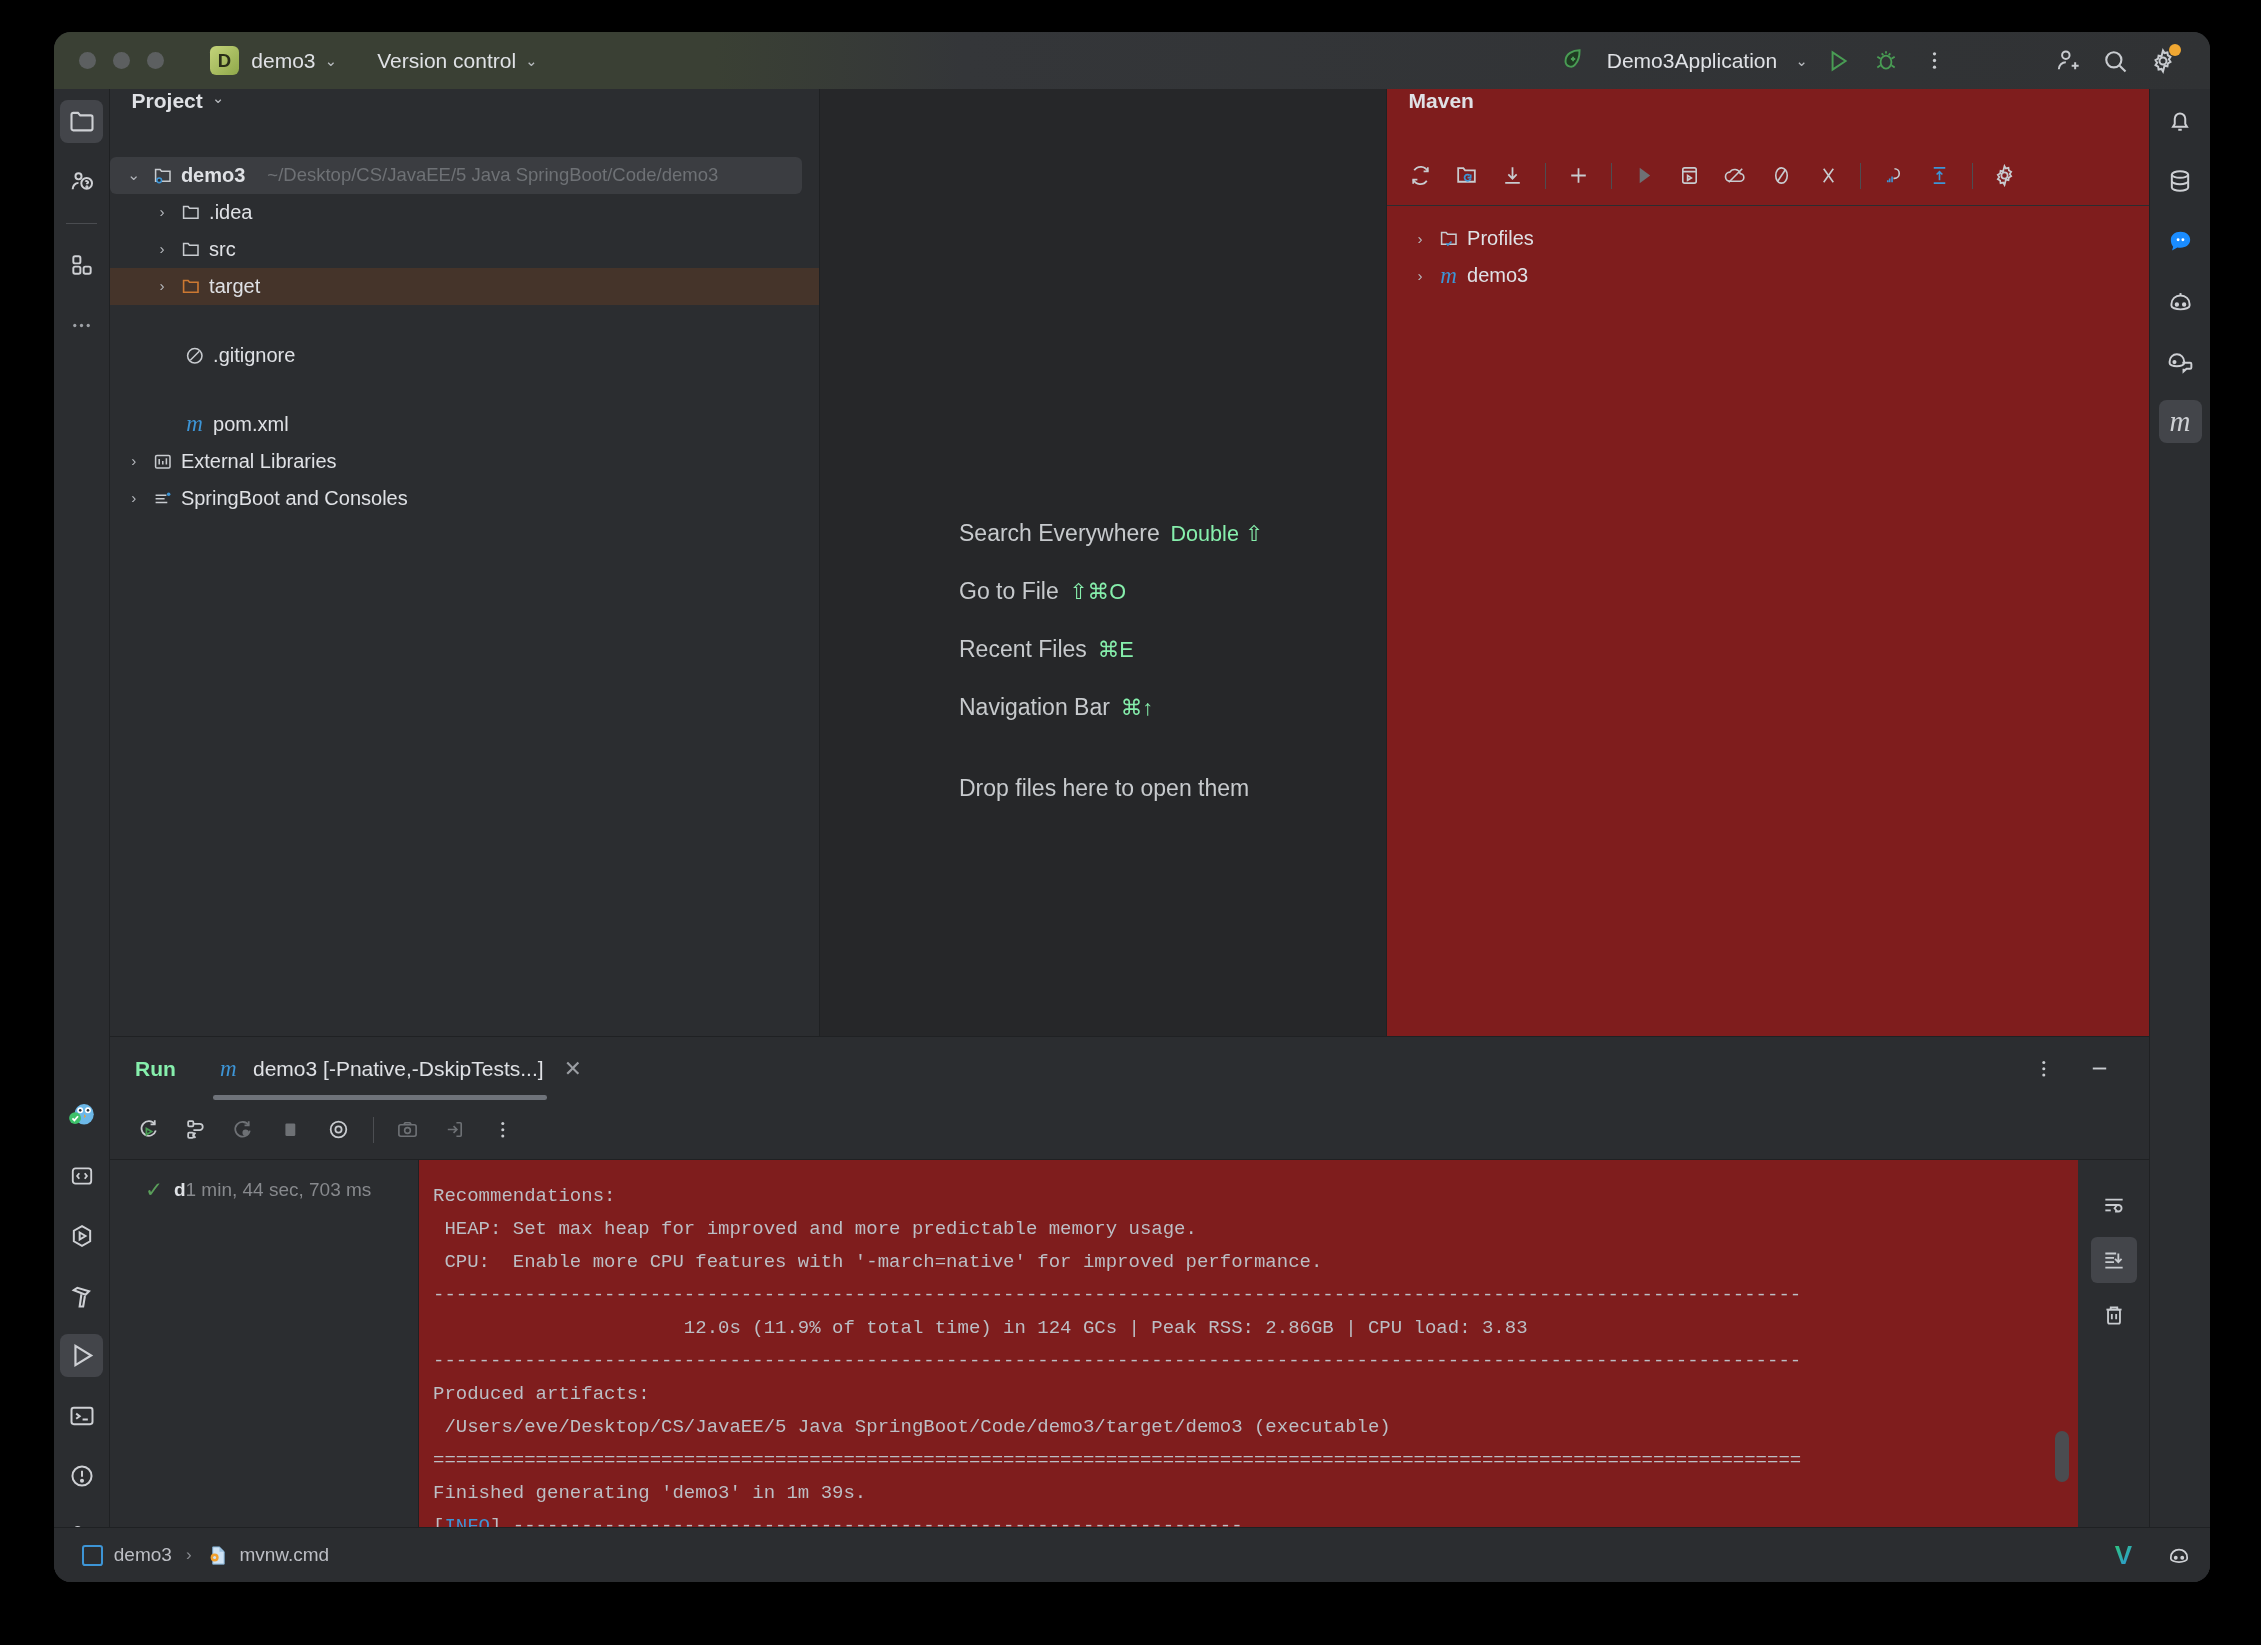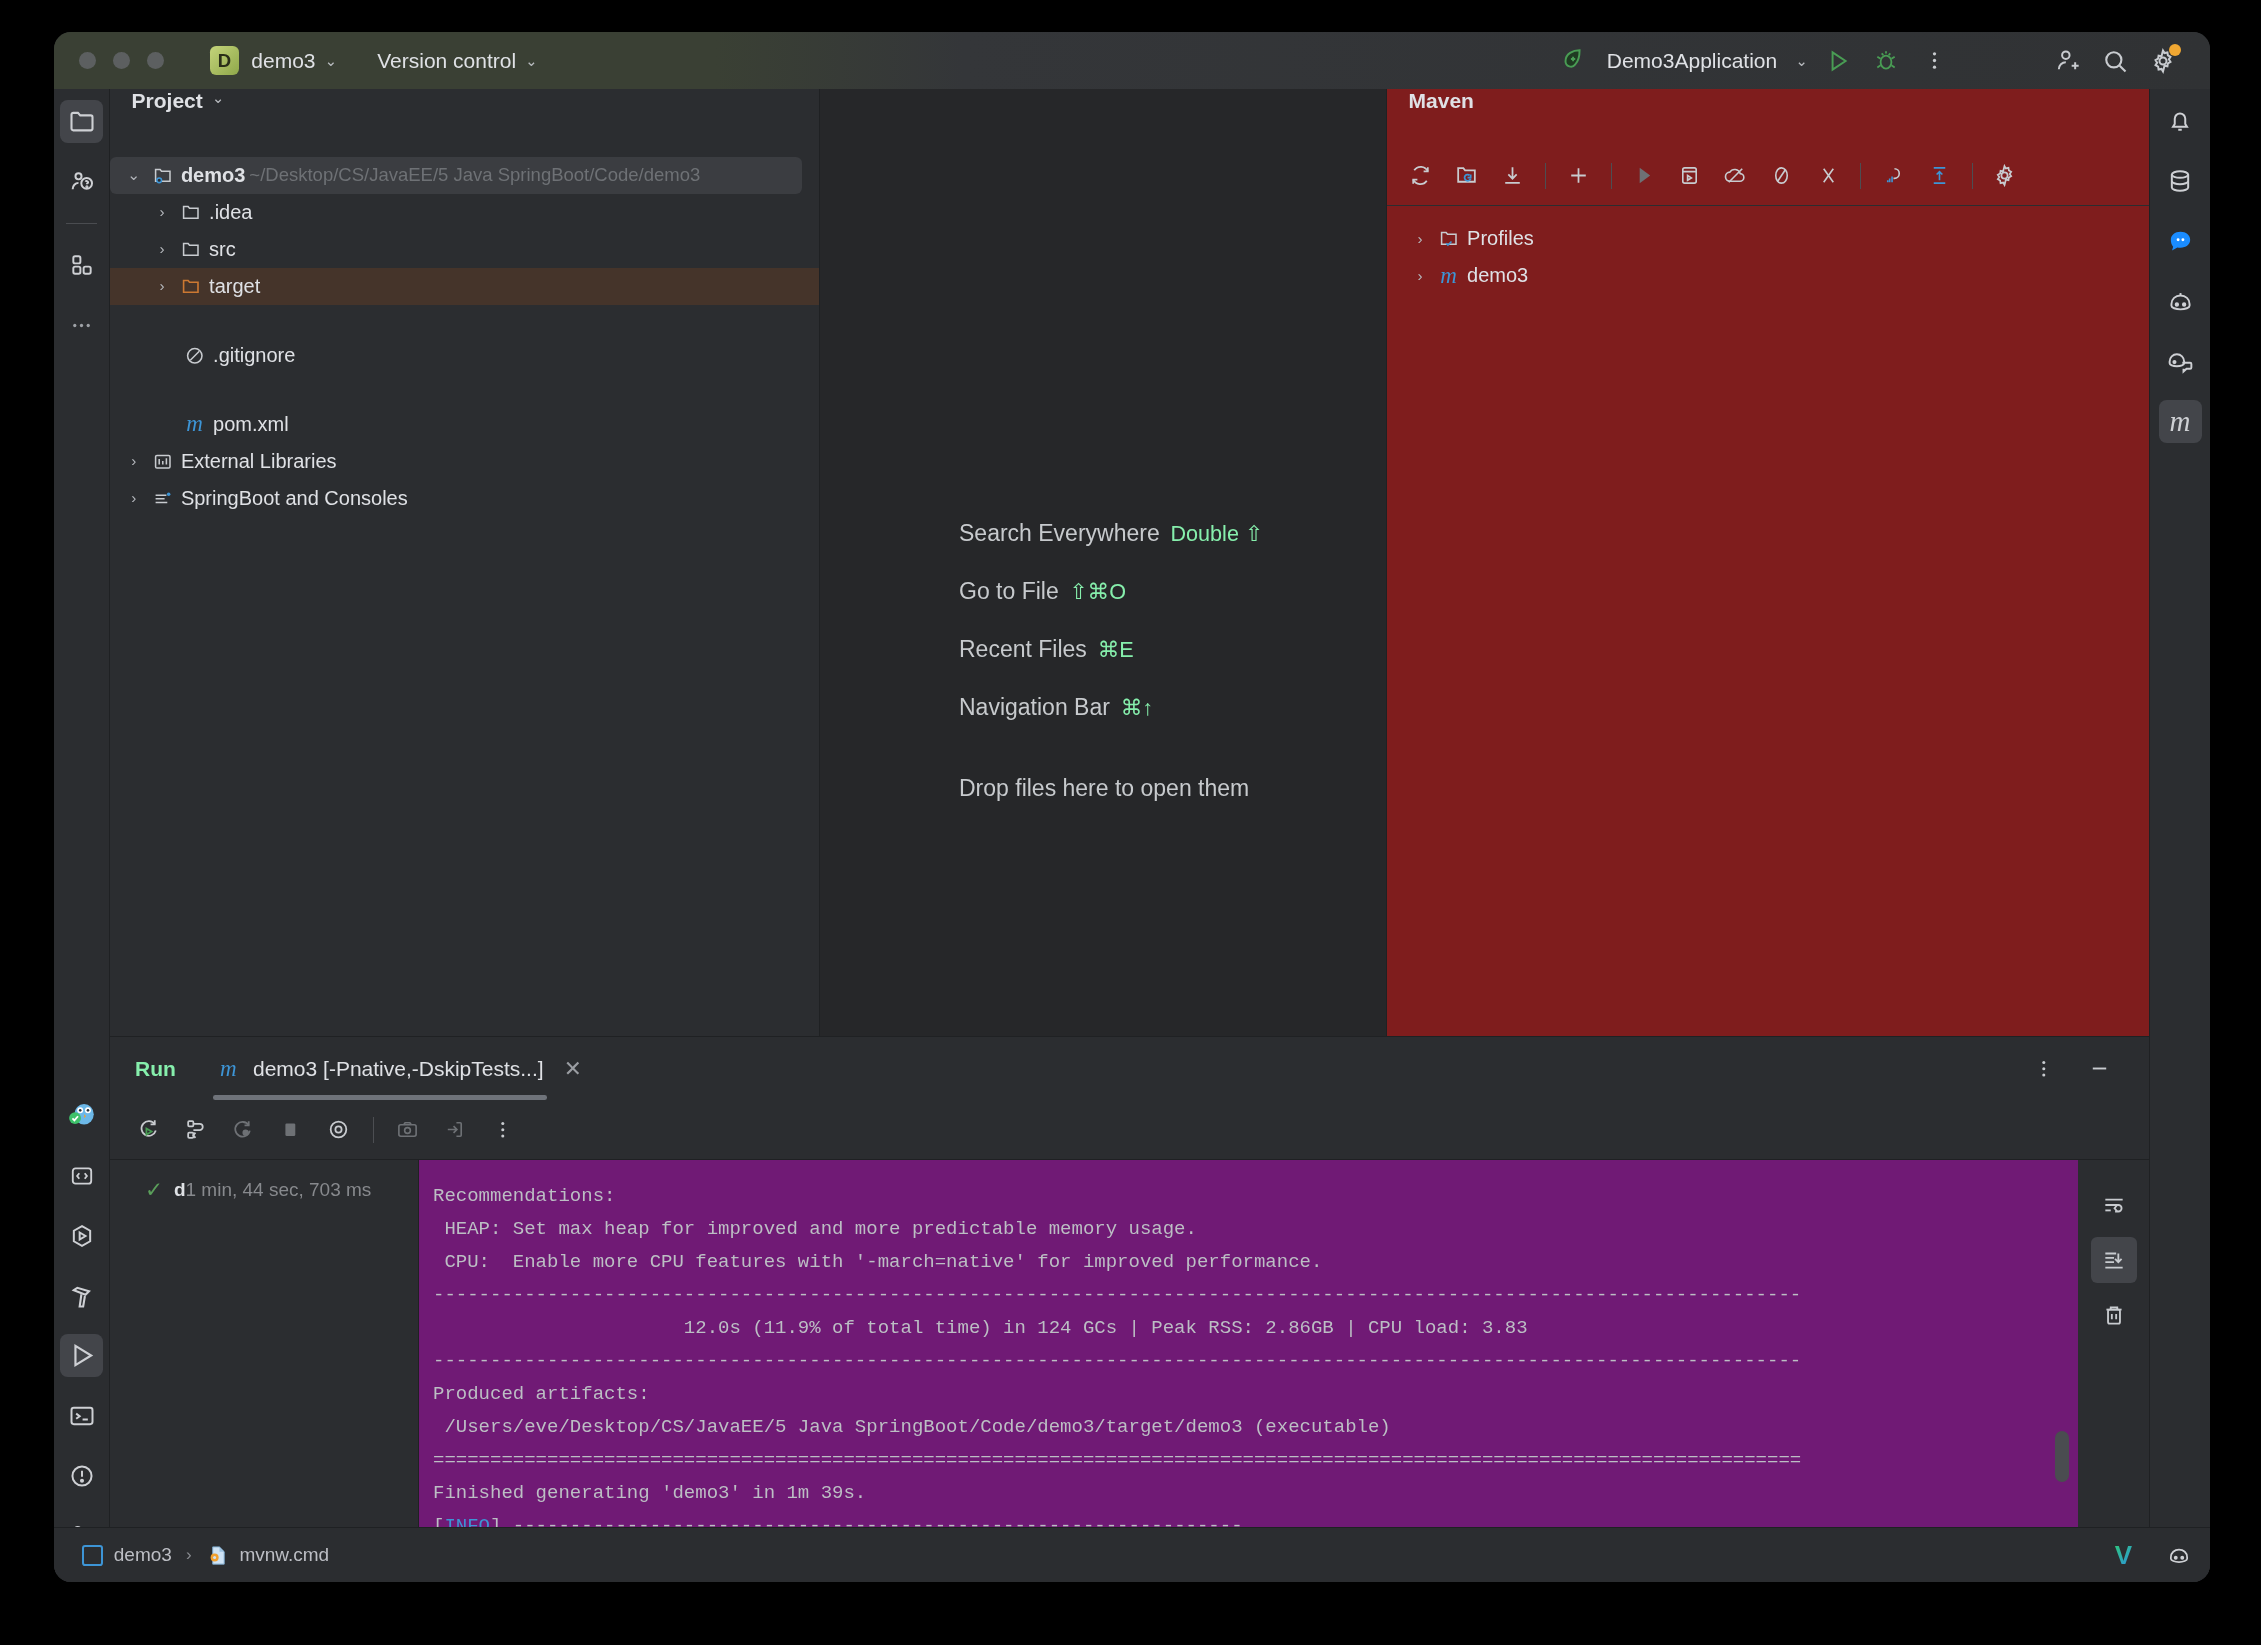--- a/index.html
+++ b/index.html
@@ -64,21 +64,21 @@
   .panel-title{color:#dfe1e5;font-size:21px;font-weight:bold;}
   .tree{padding-top:10.8px;font-size:20px;color:#dfe1e5;}
   .row{display:flex;align-items:center;height:37px;padding-left:10.8px;white-space:nowrap;}
   .row.sel{background:#3b3d41;border-radius:6.2px;margin-right:17px;}
   .row.target{background:#45342a;}
   .arrow{width:26px;text-align:center;color:#b5b8bd;font-size:15.4px;flex:none;}
   .arrow.open{color:#b5b8bd;}
   .ico{width:31px;display:flex;align-items:center;justify-content:center;flex:none;}
   .lbl{margin-left:3.1px;}
   .lbl.b{font-weight:bold;}
-  .path{color:#6e7175;margin-left:4px;font-size:18.5px;}
+  .path{color:#6e7175;margin-left:22px;font-size:18.5px;}
   .ind1{padding-left:39px;}
   .ind2{padding-left:69px;margin-top:32px;}
 
   
   .editor{flex:1;background:#262729;position:relative;min-width:0;border-right:0.8px solid #1f2123;}
   .hints{position:absolute;left:139px;top:431px;display:flex;flex-direction:column;gap:31px;}
   .hint{font-size:23px;color:#c7cacd;white-space:nowrap;}
   .hint .key{color:#86efac;margin-left:10.8px;font-size:21.6px;}
   .hint.drop{margin-top:23px;}
 
@@ -102,21 +102,21 @@
   .rt-btn{width:43px;height:43px;display:flex;align-items:center;justify-content:center;}
 
   .run-body{flex:1;display:flex;min-height:0;position:relative;}
   .run-tree{width:308px;background:#2b2d30;flex:none;position:relative;border-right:0.8px solid #1f2123;}
   .tree-item{display:flex;align-items:center;padding:17px 0 0 35px;font-size:19px;white-space:nowrap;}
   .check{color:#5a9e5a;font-size:21.6px;margin-right:10.8px;}
   .tname{color:#dfe1e5;font-weight:bold;}
   .tdur{color:#87898d;margin-left:0px;}
   .hscroll{position:absolute;left:15.4px;bottom:14px;width:123px;height:12.3px;background:#4a4c50;border-radius:6.2px;}
 
-  .console{flex:1;background:#701a75;position:relative;overflow:hidden;min-width:0;}
+  .console{flex:1;background:#7f1d1d;position:relative;overflow:hidden;min-width:0;}
   .console pre{
     margin:0;padding:20px 0 0 14px;color:#bcbec4;
     font-family:"Liberation Mono","DejaVu Sans Mono",monospace;
     font-size:19px;line-height:33px;white-space:pre;
   }
   .console .info{color:#3d95d6;}
   .vscroll{position:absolute;right:9.2px;top:271px;width:14px;height:51px;background:#4a4c50;border-radius:7px;}
   .chscroll{position:absolute;left:18.5px;bottom:7.7px;width:77px;height:12.3px;background:#4a4c50;border-radius:6.2px;}
 
   .console-side{width:71px;background:#2b2d30;flex:none;display:flex;flex-direction:column;align-items:center;padding-top:21.6px;gap:9.2px;}

